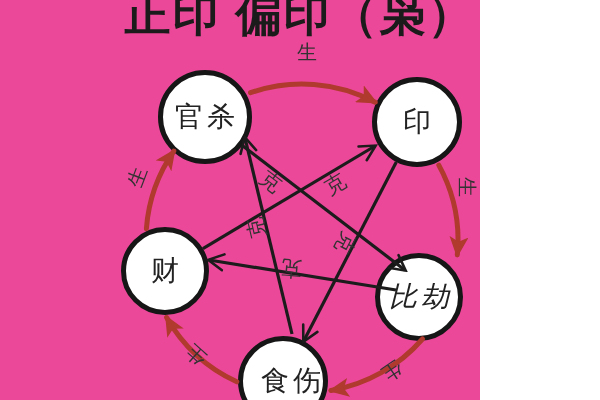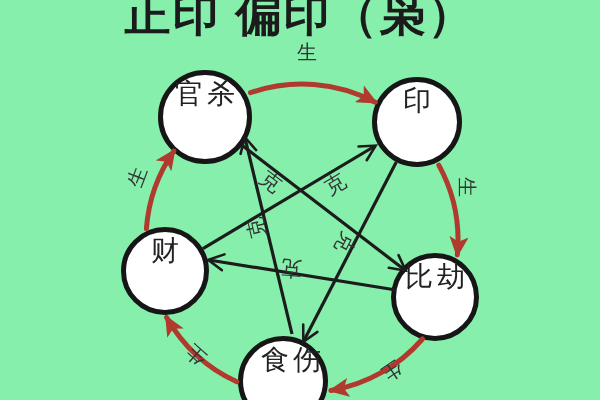--- a/index.html
+++ b/index.html
@@ -1,40 +1,41 @@
 <!DOCTYPE html>
 <html><head>
 <meta charset="utf-8">
 <style>
   html,body{margin:0;padding:0;background:#ffffff;}
   #canvas{
     position:relative;
-    width:600px;height:400px;
+    width:480px;height:400px;
     overflow:hidden;
-    background:#86efac;
+    background:#ec4899;
     font-family:"Liberation Sans","DejaVu Sans",sans-serif;
   }
   #title{
     position:absolute;
     left:0;top:-16px;
     width:600px;
     text-align:center;
     font-size:46px;
     font-weight:700;
     letter-spacing:2px;
     color:#1b1b1b;
     white-space:nowrap;
   }
   .node{
     position:absolute;
     border-style:solid;
     border-color:#161616;
     border-radius:50%;
     background:#ffffff;
     display:flex;
+    align-items:center;
     justify-content:center;
     box-sizing:border-box;
   }
   .node span{
     color:#222222;
     font-weight:500;
     white-space:nowrap;
   }
   .cycle-label{
     position:absolute;
@@ -55,21 +56,21 @@
 
 <div id="canvas">
   <div id="title">正印 偏印（枭）</div>
 
 <div class="node" style="left: 158px; top: 70px; width: 94px; height: 94px; border-width: 5px;">
       <span style="font-size: 28px; letter-spacing: 4px; margin-left: 4px;">官杀</span>
     </div>
     <div class="node" style="left: 372px; top: 77px; width: 90px; height: 90px; border-width: 5px;">
       <span style="font-size: 28px;">印</span>
     </div>
-    <div class="node" style="left: 391px; top: 253px; width: 88px; height: 88px; border-width: 5px;">
+    <div class="node" style="left: 375px; top: 253px; width: 88px; height: 88px; border-width: 5px; font-style: italic;">
       <span style="font-size: 28px; letter-spacing: 4px; margin-left: 4px;">比劫</span>
     </div>
     <div class="node" style="left: 238px; top: 336px; width: 90px; height: 90px; border-width: 5px;">
       <span style="font-size: 28px; letter-spacing: 4px; margin-left: 20px;">食伤</span>
     </div>
     <div class="node" style="left: 121px; top: 227px; width: 88px; height: 88px; border-width: 5px;">
       <span style="font-size: 28px;">财</span>
     </div>
     <svg id="arrow-layer" viewBox="0 0 600 400">
       <defs>

